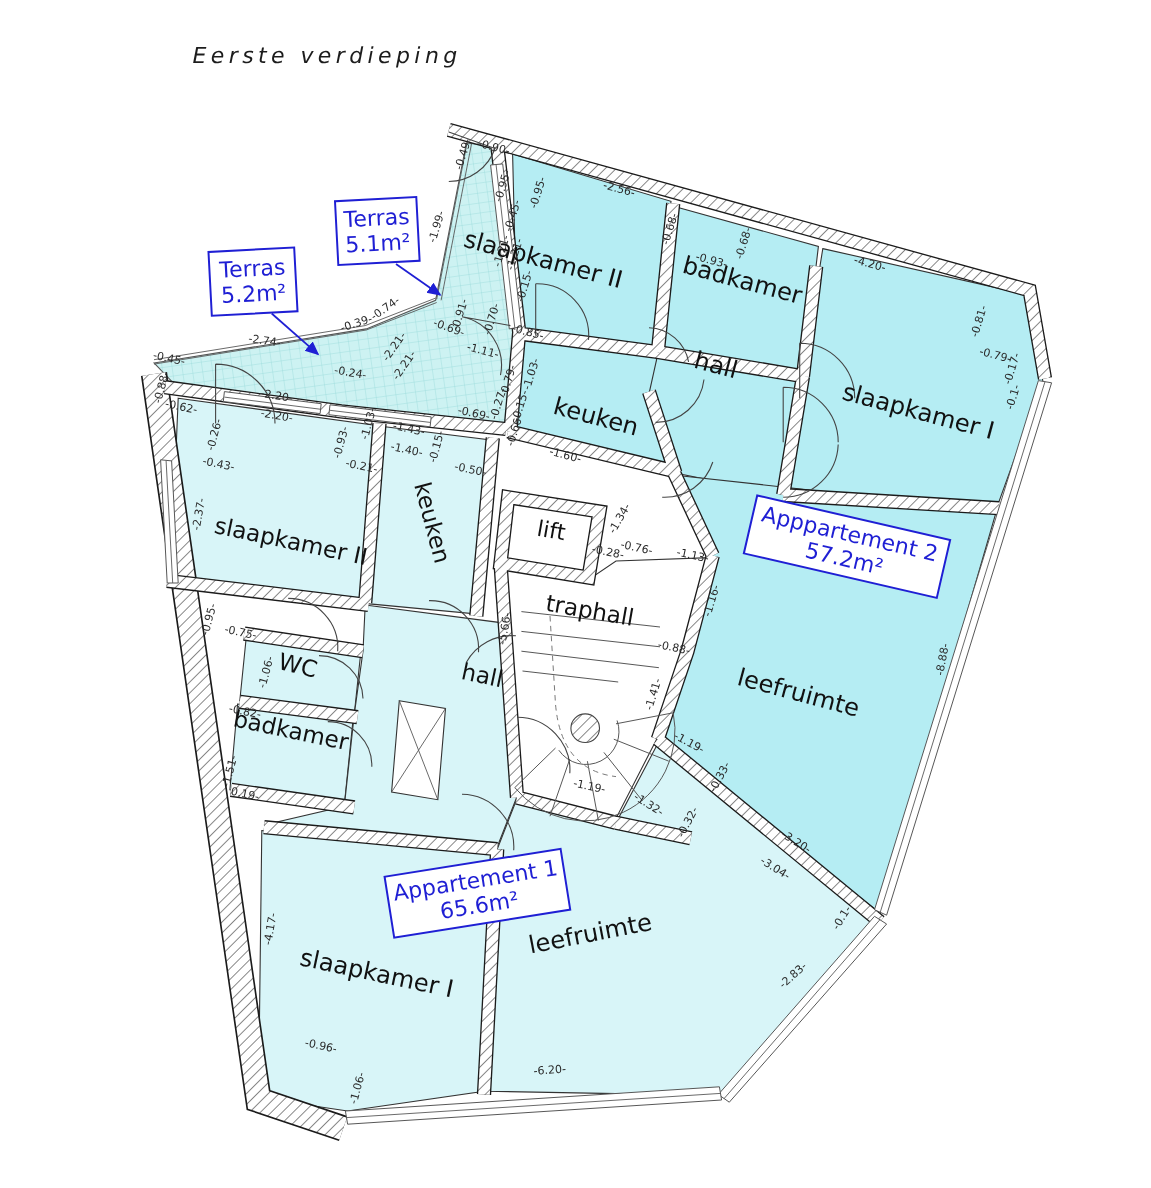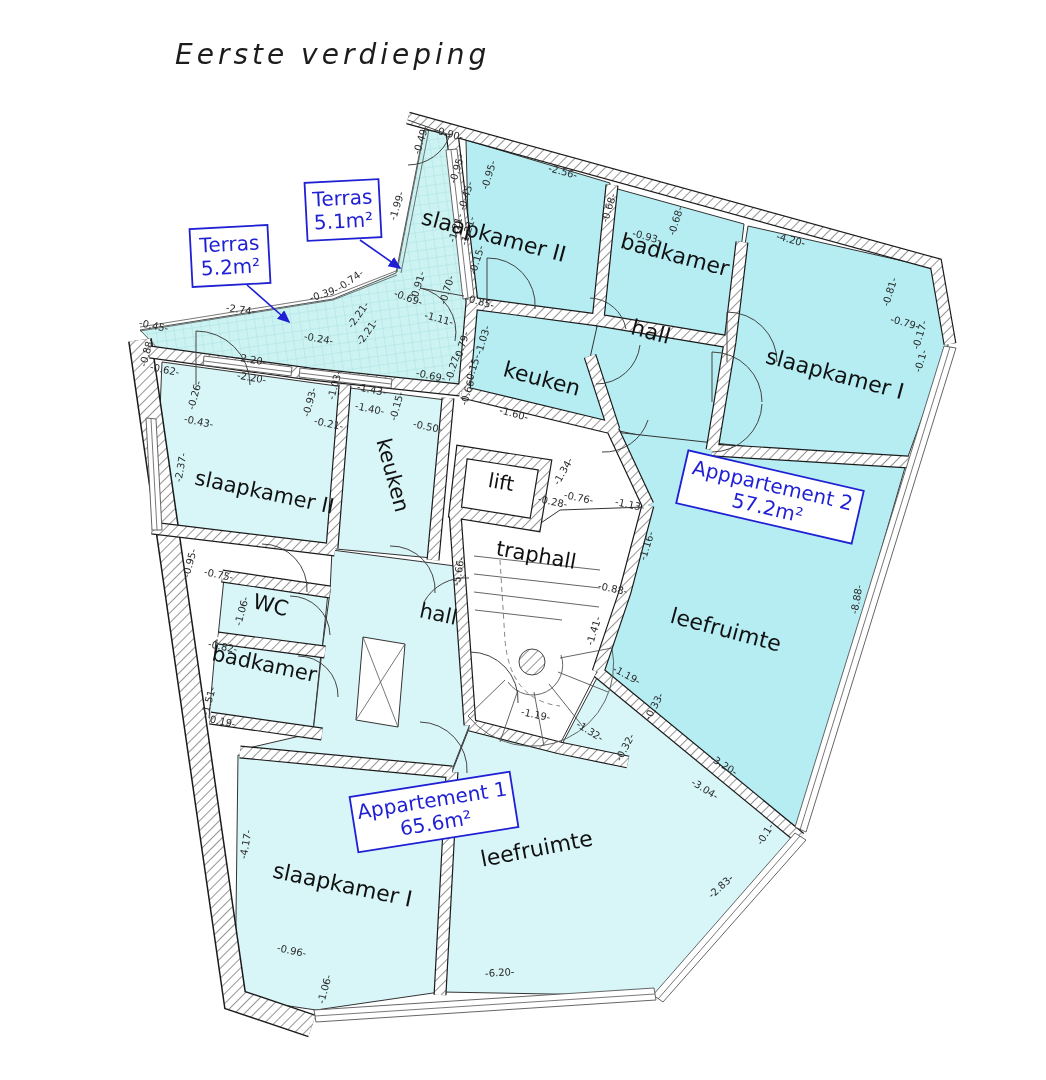--- a/index.html
+++ b/index.html
@@ -1,18 +1,18 @@
 <!DOCTYPE html>
 <html><head>
 <meta charset="utf-8">
 <style>
   html,body{margin:0;padding:0;background:#fff;}
   #stage{position:relative;width:1046px;height:1080px;background:#fff;overflow:hidden;
          font-family:"DejaVu Sans","Liberation Sans",sans-serif;}
-  .title{position:absolute;left:175px;top:38px;font-size:28px;font-style:italic;
+  .title{position:absolute;left:175px;top:38px;font-size:20px;font-style:italic;
          letter-spacing:4px;color:#1c1c1c;}
   svg text{font-family:"DejaVu Sans","Liberation Sans",sans-serif;}
   .room-lbl{fill:#111;text-anchor:middle;}
   .dim{fill:#2b2b2b;font-size:10px;text-anchor:middle;}
   .w-edge{fill:none;stroke:#1b1b1b;stroke-width:13;stroke-linejoin:miter;stroke-linecap:butt;}
   .w-hatch{fill:none;stroke:url(#hatch);stroke-width:10.6;stroke-linecap:butt;}
   .w-edge2{fill:none;stroke:#1b1b1b;stroke-width:24;}
   .w-hatch2{fill:none;stroke:url(#hatch);stroke-width:21;}
   .room1{fill:#d8f5f8;stroke:#333;stroke-width:1;}
   .room2{fill:#b5edf3;stroke:#333;stroke-width:1;}

